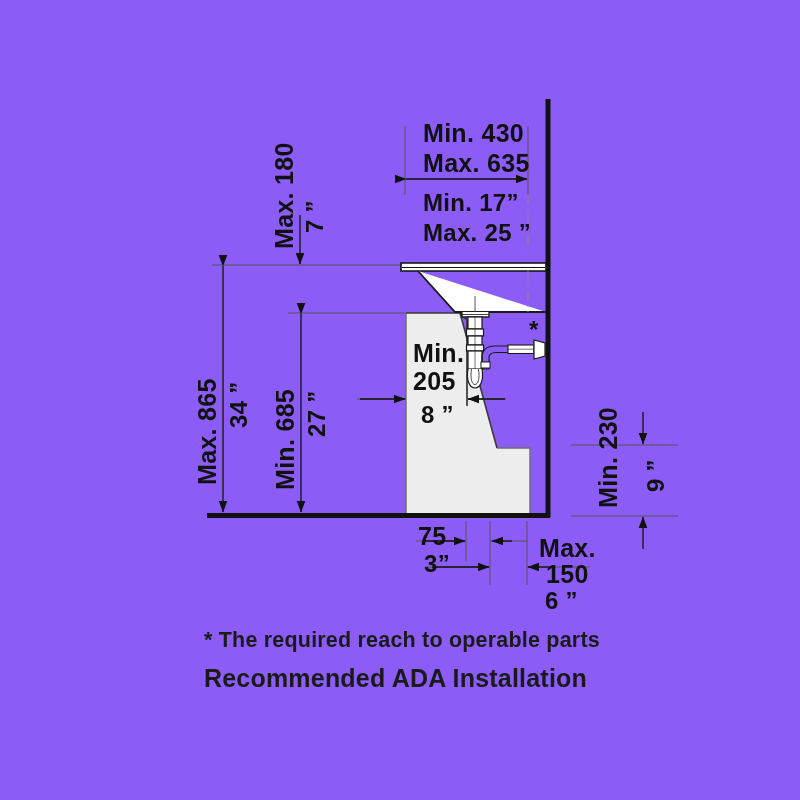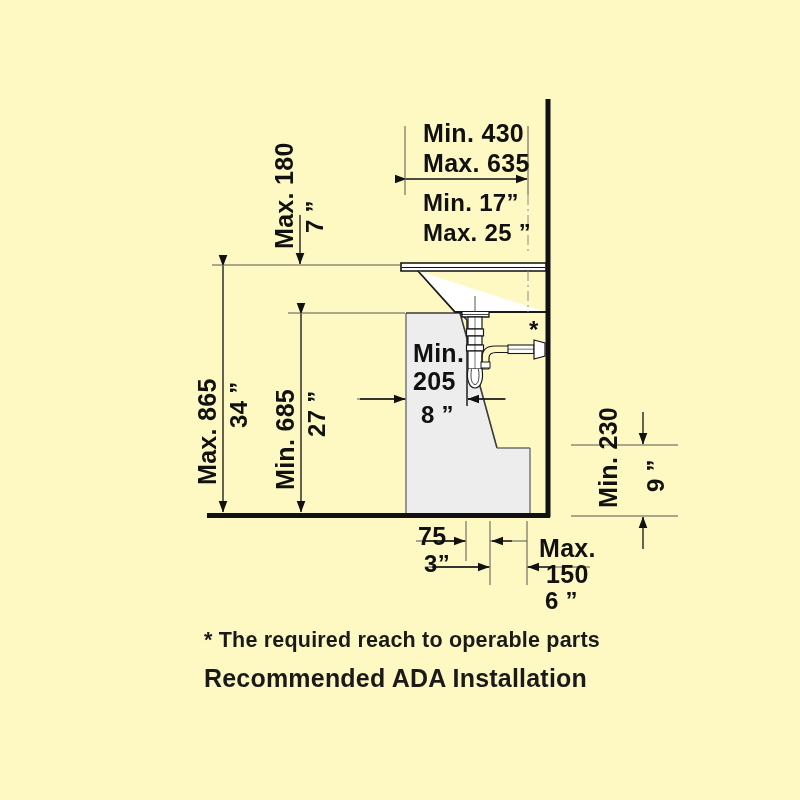--- a/index.html
+++ b/index.html
@@ -10,21 +10,21 @@
   body {
     width: 800px;
     height: 800px;
     font-family: "Liberation Sans", sans-serif;
     overflow: hidden;
   }
   #stage {
     position: relative;
     width: 800px;
     height: 800px;
-    background: #fef9c3;
+    background: #8b5cf6;
   }
   svg.drawing {
     position: absolute;
     left: 0;
     top: 0;
     width: 800px;
     height: 800px;
   }
   .dimtext {
     font-family: "Liberation Sans", sans-serif;

